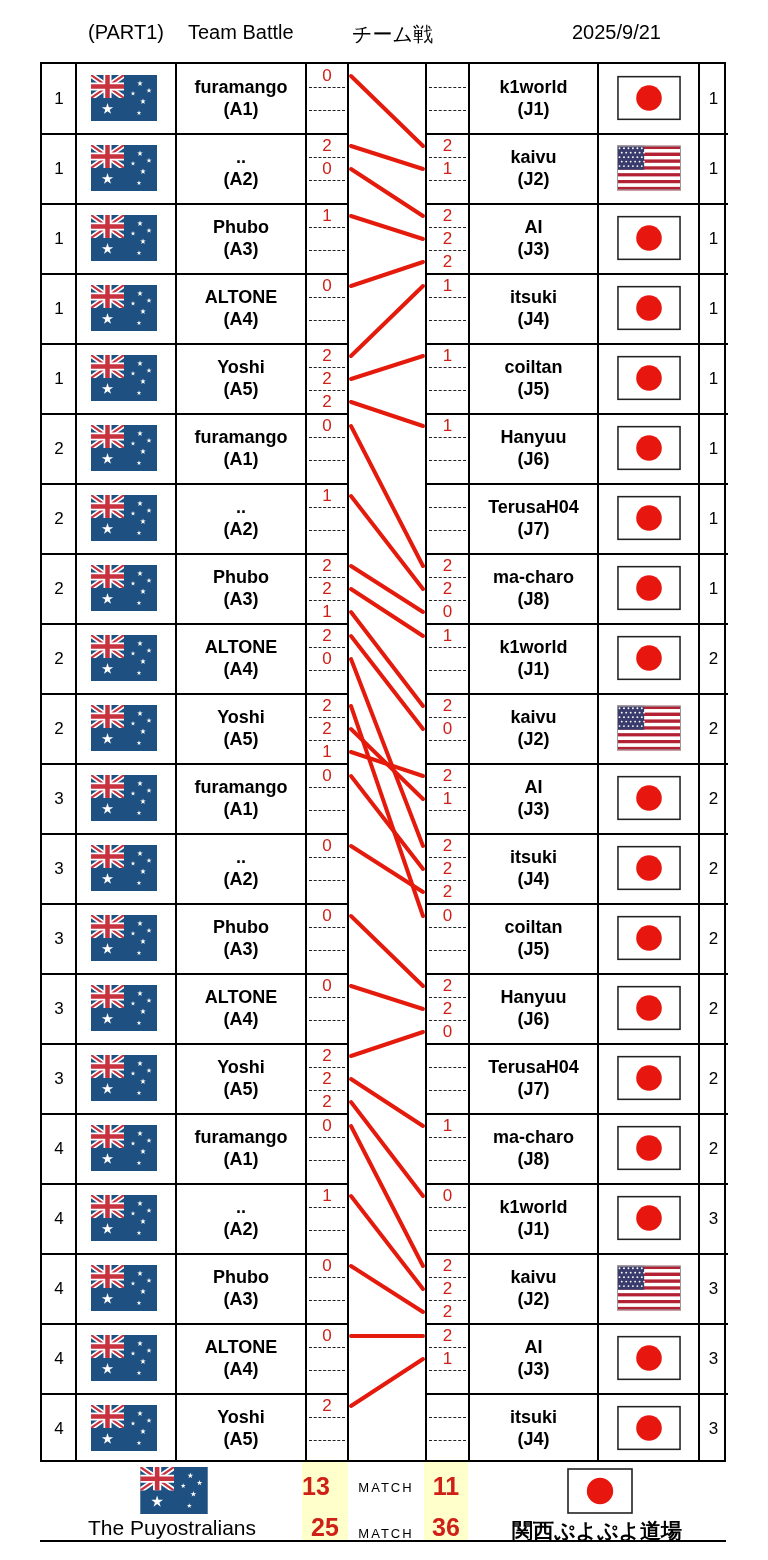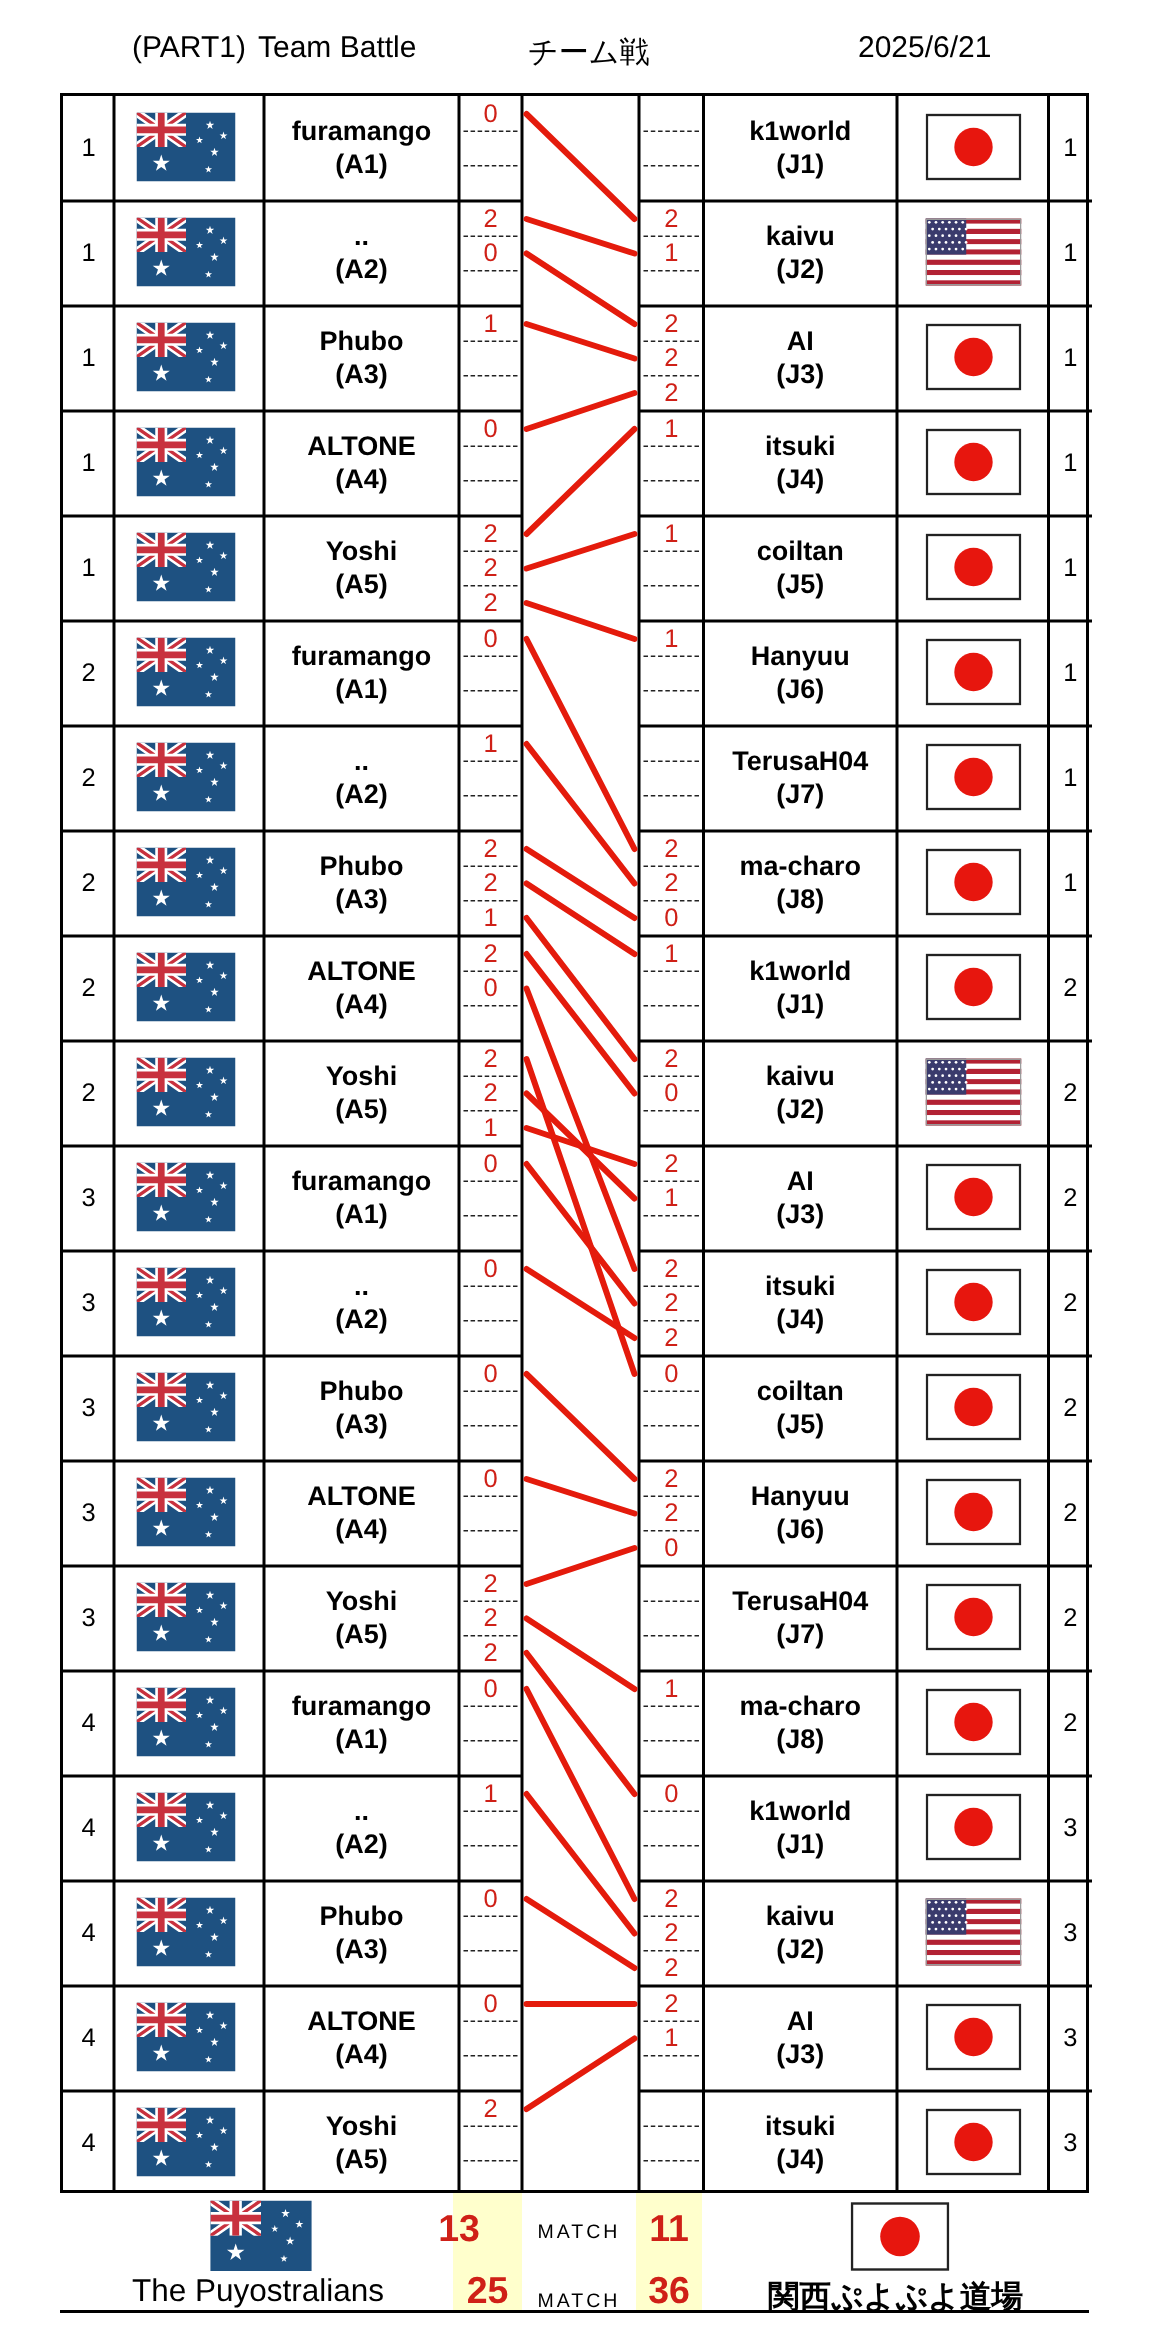--- a/index.html
+++ b/index.html
@@ -24,23 +24,23 @@
   .yl{position:absolute;top:0;height:78px;background:var(--yellow);}
   .tot{position:absolute;text-align:center;font-size:25px;font-weight:bold;color:var(--scoreRed);line-height:26px;}
   .totlbl{position:absolute;text-align:center;font-size:13px;letter-spacing:2px;color:#000;}
   .teamlbl{position:absolute;text-align:center;font-size:21px;color:#000;white-space:nowrap;}
 </style>
 </head>
 <body>
 
 <div id="page">
   <span class="hdr" style="left:88px">(PART1)</span>
-  <span class="hdr" style="left:172px">Team Battle</span>
+  <span class="hdr" style="left:188px">Team Battle</span>
   <span class="hdr" style="left:352px">チーム戦</span>
-  <span class="hdr" style="left:572px">2025/6/21</span>
+  <span class="hdr" style="left:572px">2025/9/21</span>
 
   <div id="table">
     <div id="grid">
         <div class="v" style="left:33px"></div>
         <div class="v" style="left:133px"></div>
         <div class="v" style="left:263px"></div>
         <div class="v" style="left:305px"></div>
         <div class="v" style="left:383px"></div>
         <div class="v" style="left:426px"></div>
         <div class="v" style="left:555px"></div>
@@ -1046,20 +1046,20 @@
           <polygon points="0,-1 0.225,-0.309 0.951,-0.309 0.363,0.118 0.588,0.809 0,0.382 -0.588,0.809 -0.363,0.118 -0.951,-0.309 -0.225,-0.309" fill="#fff" transform="translate(42,18.5) scale(2.5)"></polygon>
           <polygon points="0,-1 0.225,-0.309 0.951,-0.309 0.363,0.118 0.588,0.809 0,0.382 -0.588,0.809 -0.363,0.118 -0.951,-0.309 -0.225,-0.309" fill="#fff" transform="translate(52,26.5) scale(3)"></polygon>
           <polygon points="0,-1 0.225,-0.309 0.951,-0.309 0.363,0.118 0.588,0.809 0,0.382 -0.588,0.809 -0.363,0.118 -0.951,-0.309 -0.225,-0.309" fill="#fff" transform="translate(48,38) scale(2.5)"></polygon>
     </svg></div>
     <div id="f-flag-r" class="flagbox" style="left:527px;top:5px"><svg width="66" height="48" viewBox="0 0 66 46">
     <rect x="1" y="1" width="64" height="44" fill="#fff" stroke="#222" stroke-width="1.6"></rect>
     <circle cx="33" cy="23" r="13.2" fill="#e7160e"></circle>
         </svg></div>
     <div class="teamlbl" style="left:437px;width:240px;top:55px;font-weight:bold">関西ぷよぷよ道場</div>
     <div class="teamlbl" style="left:12px;width:240px;top:54px">The Puyostralians</div>
-    <div class="tot" style="left:252px;width:28px;top:11px">13</div>
+    <div class="tot" style="left:262px;width:28px;top:11px">13</div>
     <div class="tot" style="left:384px;width:44px;top:11px">11</div>
     <div class="tot" style="left:262px;width:46px;top:52px">25</div>
     <div class="tot" style="left:384px;width:44px;top:52px">36</div>
     <div class="totlbl" style="left:308px;width:76px;top:18px">MATCH</div>
     <div class="totlbl" style="left:308px;width:76px;top:64px">MATCH</div>
   </div>
 </div>
 
 </body></html>

